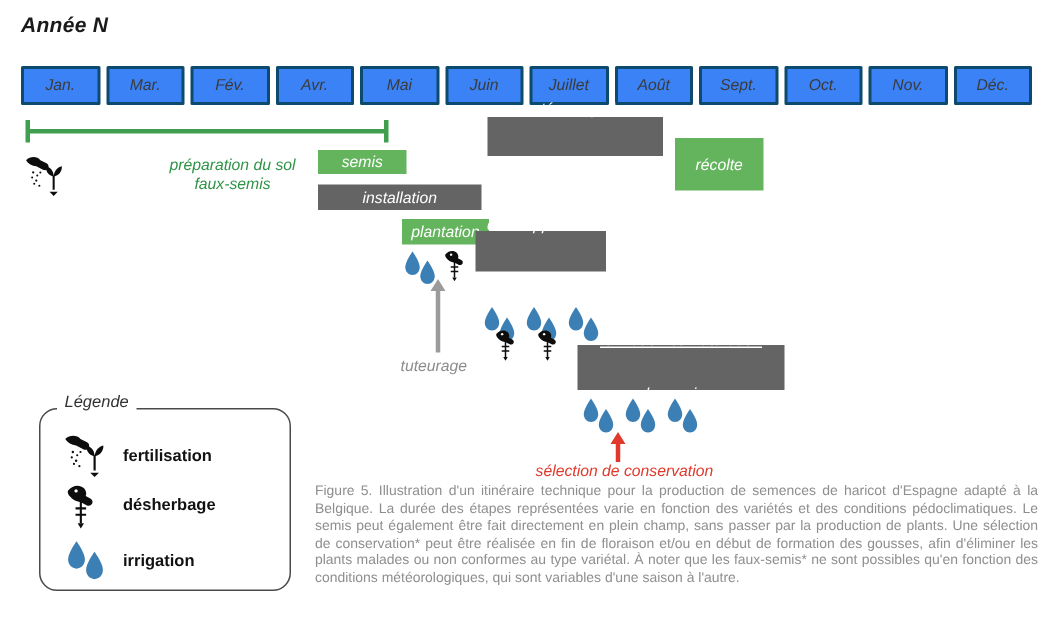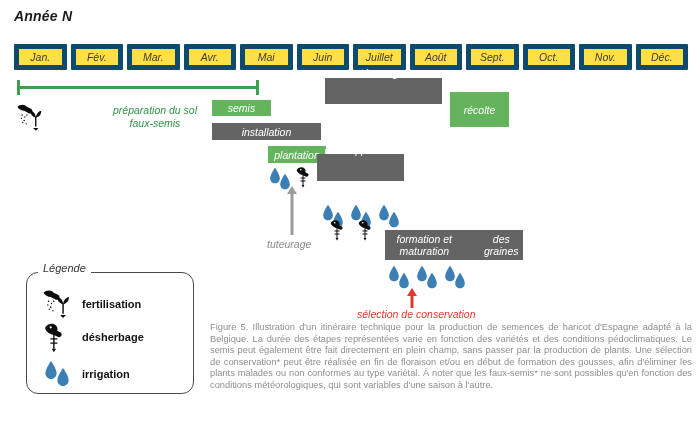--- a/index.html
+++ b/index.html
@@ -33,22 +33,22 @@
 
   
   #months {
     left: 14px; top: 44px;
     width: 674px; height: 26px;
     display: flex;
     gap: 4px;
   }
   .month {
     flex: 1 1 0;
-    background: #fde047;
-    border: 5px solid #0c4a6e;
+    background: #3b82f6;
+    border: 2px solid #0c4a6e;
     border-radius: 1px;
     font-size: 10.5px;
     font-style: italic;
     color: #3b3b3b;
     display: flex;
     align-items: center;
     justify-content: center;
     box-sizing: border-box;
   }
 
@@ -203,22 +203,22 @@
     </symbol>
   </defs>
 </svg>
 
 <div id="figure">
 
   <div class="abs" id="fig-title">Année N</div>
 
   <div class="abs" id="months">
     <div class="month">Jan.</div>
+    <div class="month">Mar.</div>
     <div class="month">Fév.</div>
-    <div class="month">Mar.</div>
     <div class="month">Avr.</div>
     <div class="month">Mai</div>
     <div class="month">Juin</div>
     <div class="month">Juillet</div>
     <div class="month">Août</div>
     <div class="month">Sept.</div>
     <div class="month">Oct.</div>
     <div class="month">Nov.</div>
     <div class="month">Déc.</div>
   </div>
@@ -291,21 +291,21 @@
       <use href="#sym-drop"></use>
     </svg>
 
   <svg class="icon" style="left:330px; top:219px; width:17px; height:22px;" viewBox="0 0 34 44">
       <use href="#sym-weed"></use>
     </svg>
   <svg class="icon" style="left:358px; top:219px; width:17px; height:22px;" viewBox="0 0 34 44">
       <use href="#sym-weed"></use>
     </svg>
 
-  <div class="abs bar gray" style="left:385px; top:230px; width:138px; height:30px; flex-direction:row;">
+  <div class="abs bar gray" style="left:385px; top:230px; width:138px; height:30px; flex-direction:column;text-decoration:underline;">
     <span>formation et maturation</span>
     <span>des graines</span>
   </div>
 
   <svg class="icon" style="left:388px; top:265px; width:12px; height:17px;" viewBox="0 0 20 28">
       <use href="#sym-drop"></use>
     </svg>
   <svg class="icon" style="left:398px; top:272px; width:12px; height:17px;" viewBox="0 0 20 28">
       <use href="#sym-drop"></use>
     </svg>

